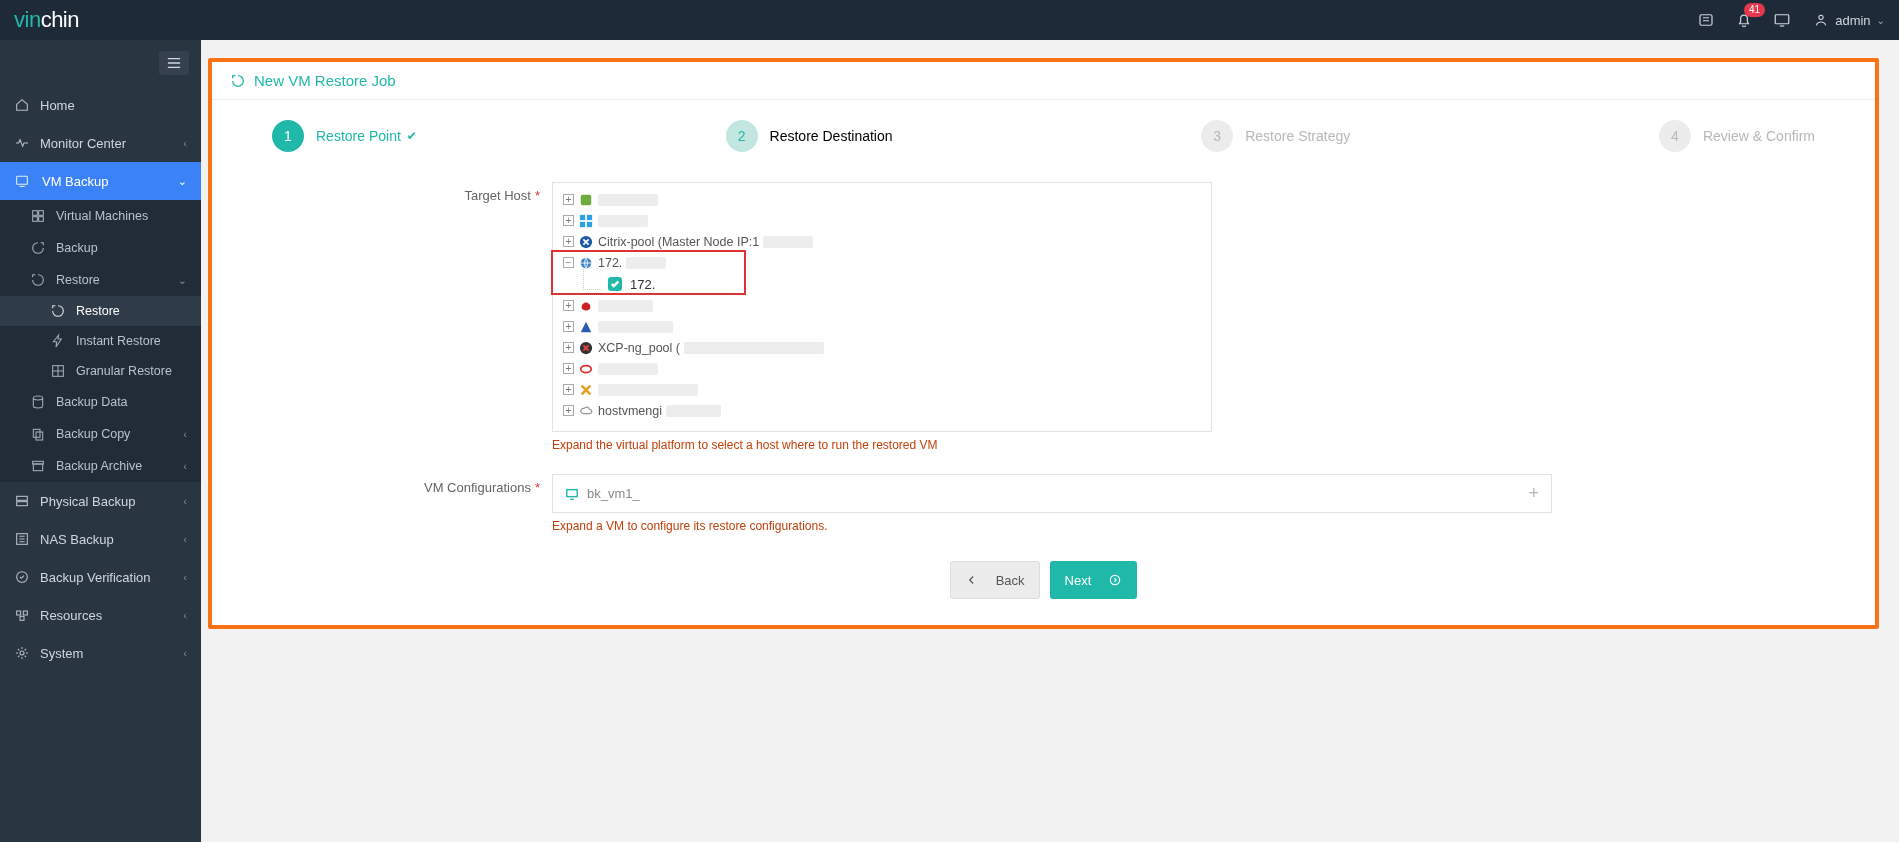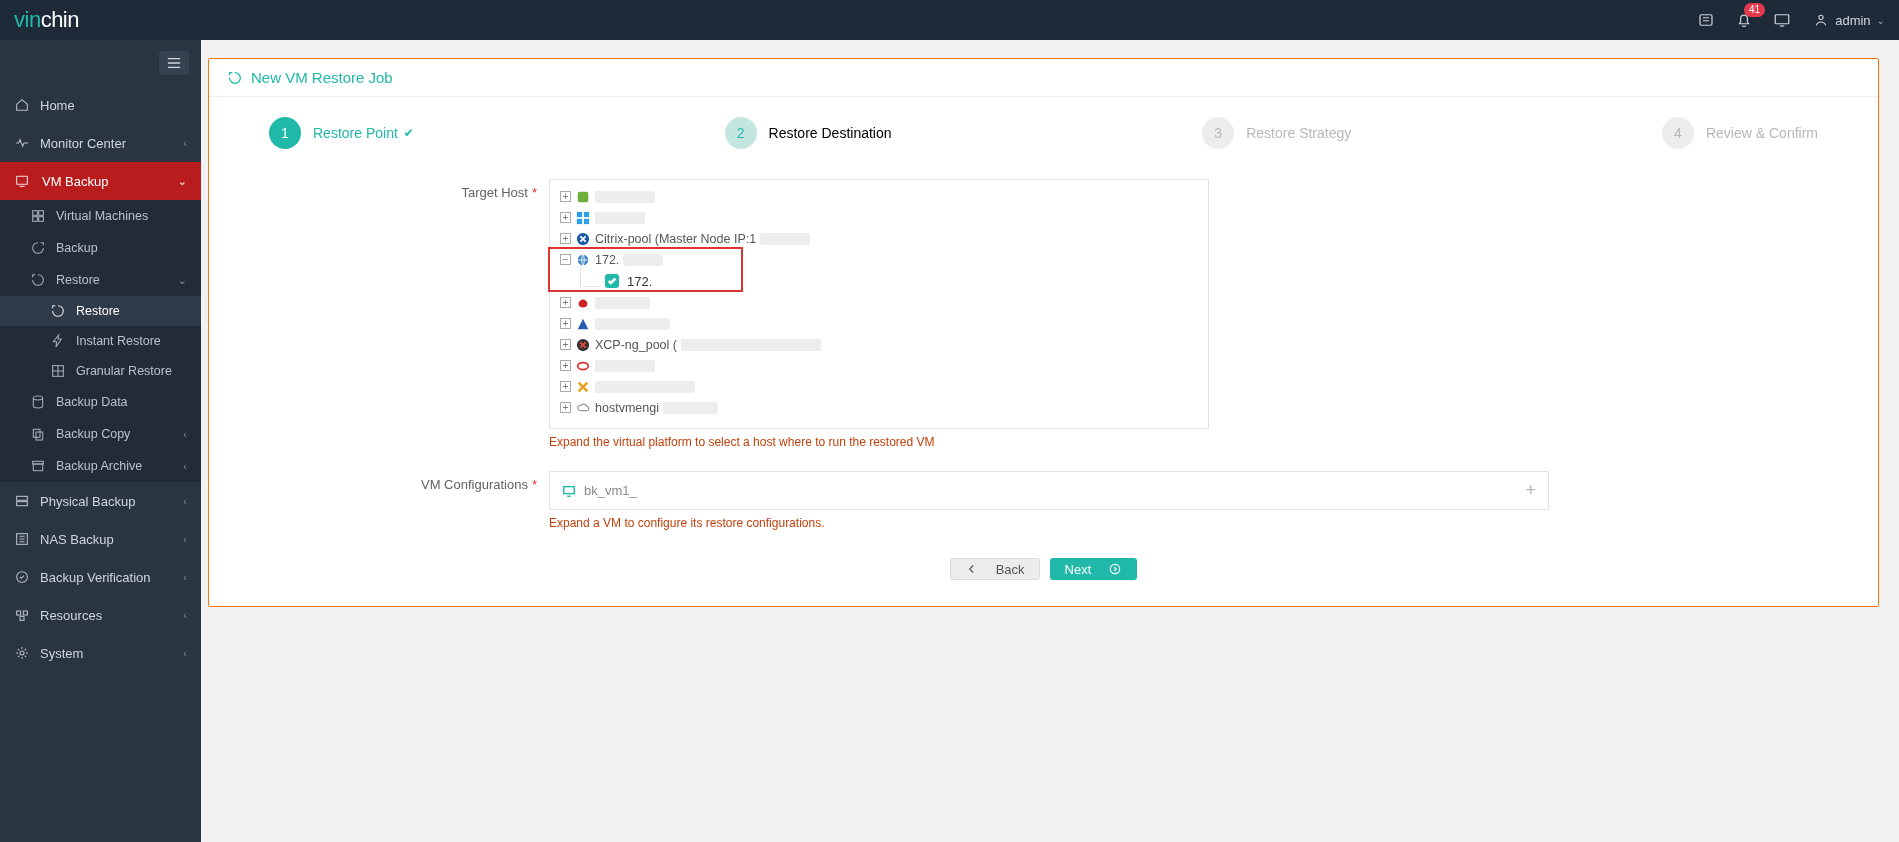--- a/index.html
+++ b/index.html
@@ -16,33 +16,33 @@
   .user { color: #cfd6de; margin-left: 12px; display: flex; align-items: center; gap: 6px; cursor: pointer; }
   .user svg { width: 16px; height: 16px; stroke: currentColor; fill: none; stroke-width: 1.6; }
   .caret-dn { font-size: 10px; color: #9fa8b3; }
 
   
   .sidebar { position: fixed; top: 40px; left: 0; bottom: 0; width: 201px; background: #2a3542; color: #cfd6de; overflow-y: auto; }
   .collapse-btn { height: 46px; display: flex; align-items: center; justify-content: flex-end; padding-right: 12px; background: #2a3542; }
   .hamb { width: 30px; height: 24px; background: #364150; border-radius: 3px; display: flex; align-items: center; justify-content: center; }
   .hamb svg { width: 14px; height: 12px; stroke: #cfd6de; stroke-width: 1.6; }
   .nav-item { display: flex; align-items: center; height: 38px; padding: 0 14px; cursor: pointer; color: #cfd6de; gap: 10px; }
-  .nav-item.active { background: #b91c1c; color: #fff; gap: 12px; }
+  .nav-item.active { background: #3b82f6; color: #fff; gap: 12px; }
   .nav-item .icn { width: 16px; height: 16px; display: inline-flex; align-items: center; justify-content: center; opacity: 0.85; }
   .nav-item .icn svg { width: 16px; height: 16px; stroke: currentColor; fill: none; stroke-width: 1.6; }
   .nav-item .chev { margin-left: auto; font-size: 11px; color: #7e8a98; }
   .nav-item.active .chev { color: #fff; }
   .nav-sub { background: #222c37; }
   .nav-sub .nav-item { padding-left: 30px; height: 32px; font-size: 12.5px; color: #b9c2cc; }
   .nav-sub2 .nav-item { padding-left: 50px; height: 30px; }
   .nav-sub .nav-item.selected { background: #303b49; color: #fff; }
 
   
   .main { margin-left: 188px; padding: 18px 20px; }
-  .panel { background: #fff; border: 1px solid #f97316; border-radius: 2px; }
+  .panel { background: #fff; border: 4px solid #f97316; border-radius: 2px; }
   .panel-head { padding: 10px 18px; border-bottom: 1px solid #eee; color: #20b9a9; font-size: 15px; display: flex; align-items: center; gap: 8px; }
   .panel-head svg { width: 16px; height: 16px; stroke: currentColor; fill: none; stroke-width: 2; }
   .wizard { display: flex; padding: 20px 60px 28px; gap: 0; justify-content: space-between; }
   .step { display: flex; align-items: center; gap: 12px; }
   .step-num { width: 32px; height: 32px; border-radius: 50%; display: flex; align-items: center; justify-content: center; font-size: 14px; }
   .step.done .step-num { background: #20b9a9; color: #fff; }
   .step.done .step-lbl { color: #20b9a9; }
   .step.cur .step-num { background: #c4e6e1; color: #20b9a9; }
   .step.cur .step-lbl { color: #000000; }
   .step.todo .step-num { background: #ececec; color: #b8b8b8; }
@@ -74,21 +74,21 @@
   .switch .sw-on { flex:1; background:#8e8e8e; color:#fff; font-size:11px; display:flex; align-items:center; justify-content:center; }
   .switch .sw-off { flex:1; background:#fff; }
   .info-ic { color:#20b9a9; margin-left:12px; font-size:14px; display:inline-flex; align-items:center; }
 
   .vm-box { border: 1px solid #e3e3e3; padding: 8px 12px; display: flex; align-items: center; justify-content: space-between; color: #8a8a8a; max-width: 1000px; }
   .vm-box-left { display:flex; align-items:center; gap:8px; }
   .vm-box-left svg { width:14px; height:14px; stroke: #20b9a9; fill:none; stroke-width:1.6; }
   .plus { color:#b7b7b7; font-size:18px; cursor:pointer; }
 
   .btn-row { display:flex; gap:10px; justify-content:center; padding: 22px 0 26px; }
-  .btn { height: 22px; padding: 0 14px; border-radius: 3px; display:flex; align-items:center; gap:17px; font-size:13px; cursor:pointer; border:1px solid transparent; }
+  .btn { height: 38px; padding: 0 14px; border-radius: 3px; display:flex; align-items:center; gap:17px; font-size:13px; cursor:pointer; border:1px solid transparent; }
   .btn-back { background:#ececec; color:#555; border-color:#dcdcdc; }
   .btn-next { background:#20b9a9; color:#fff; }
   .btn svg { width:14px; height:14px; stroke: currentColor; fill:none; stroke-width:2; }
 
   
   .ic-vmware { fill:#6fae3e; }
   .ic-win { fill:#2aa0e8; }
   .ic-redhat { fill:#c22; }
   .ic-tri { fill:#2a5db0; }
   .ic-or { fill:none; stroke:#d33; stroke-width:2; }

